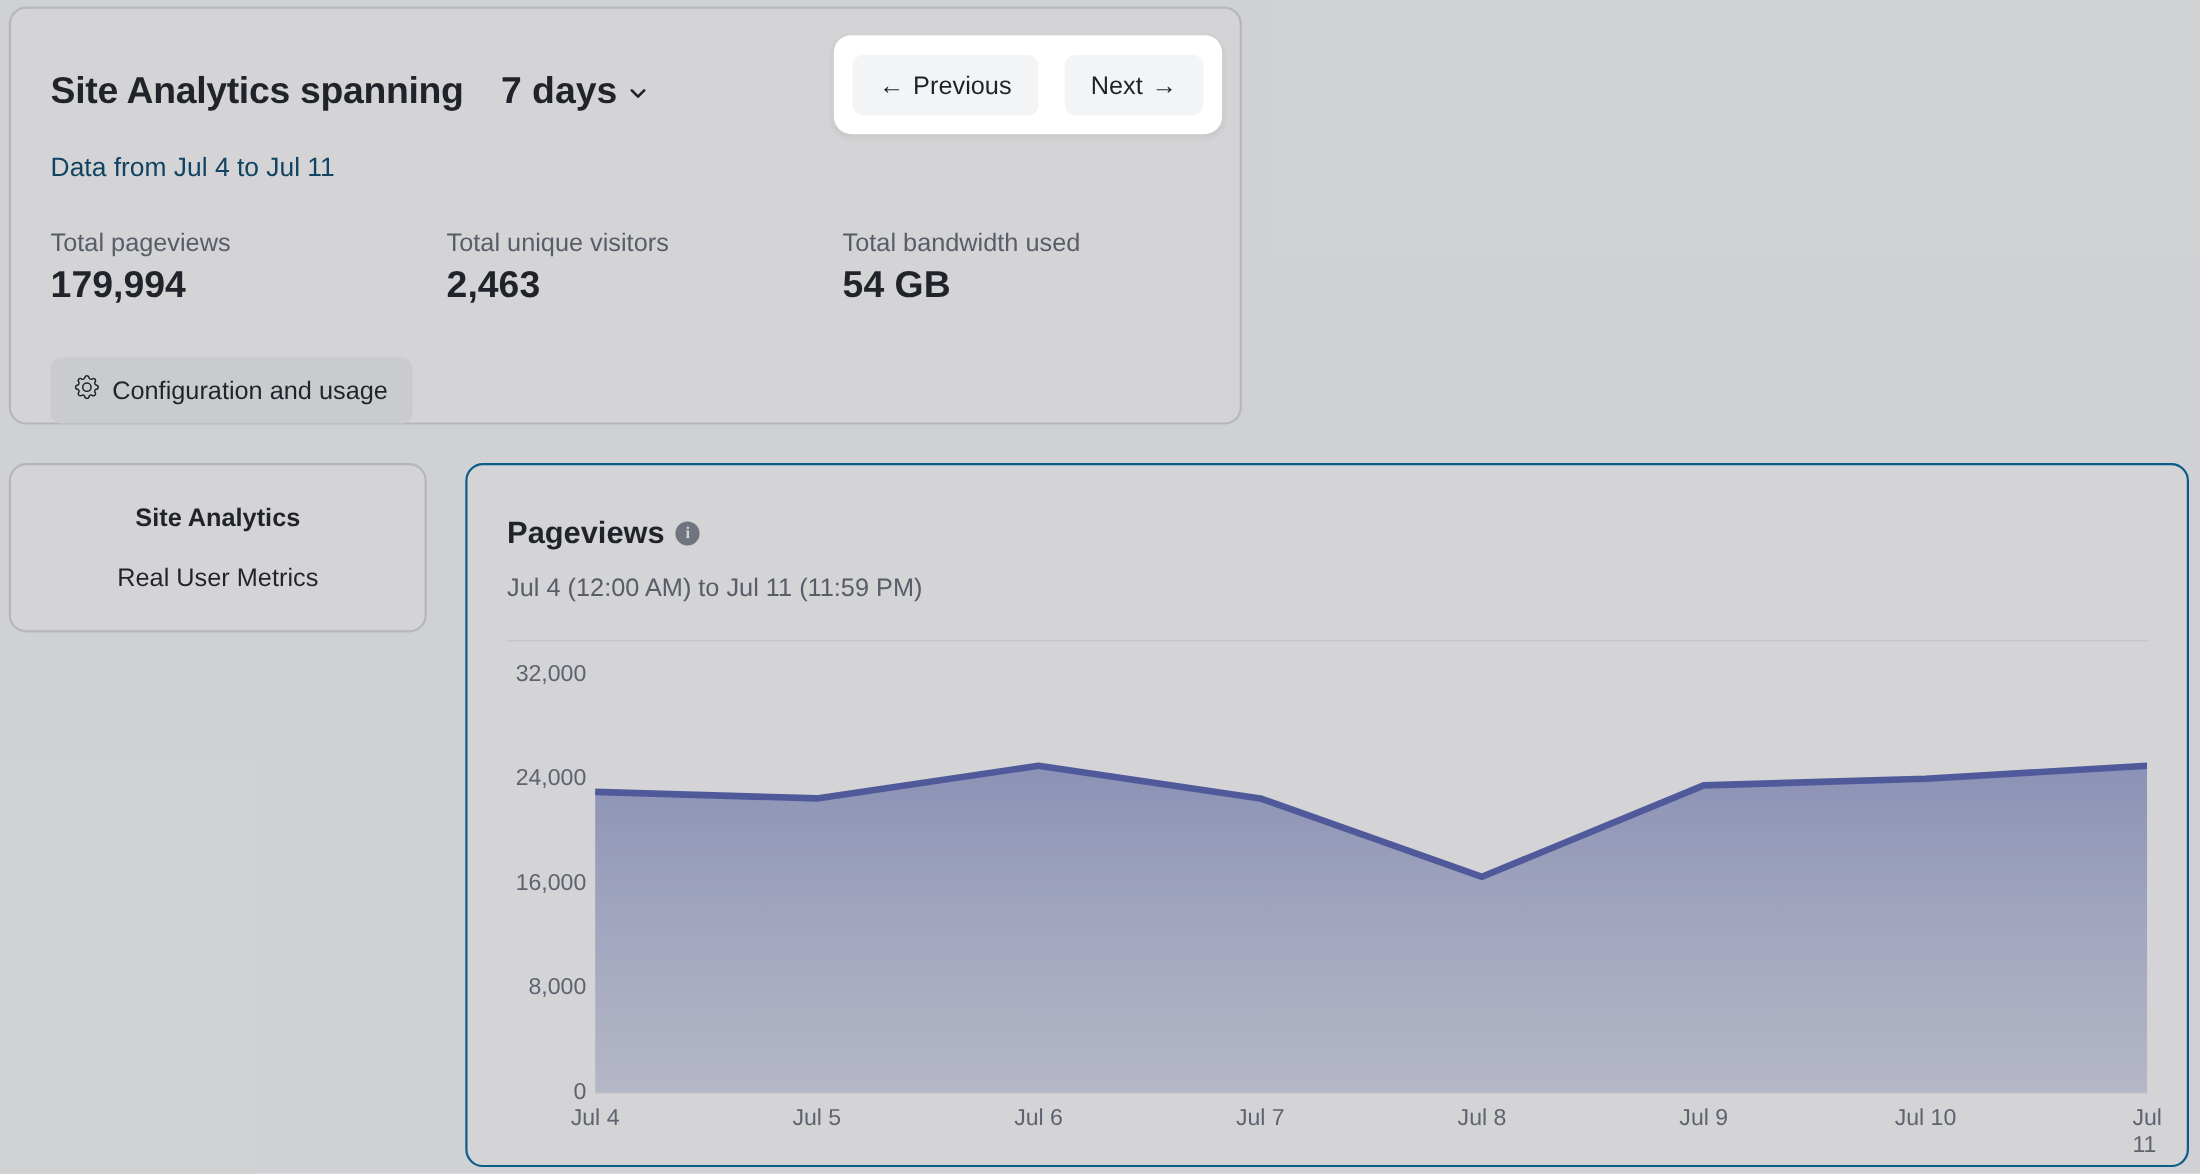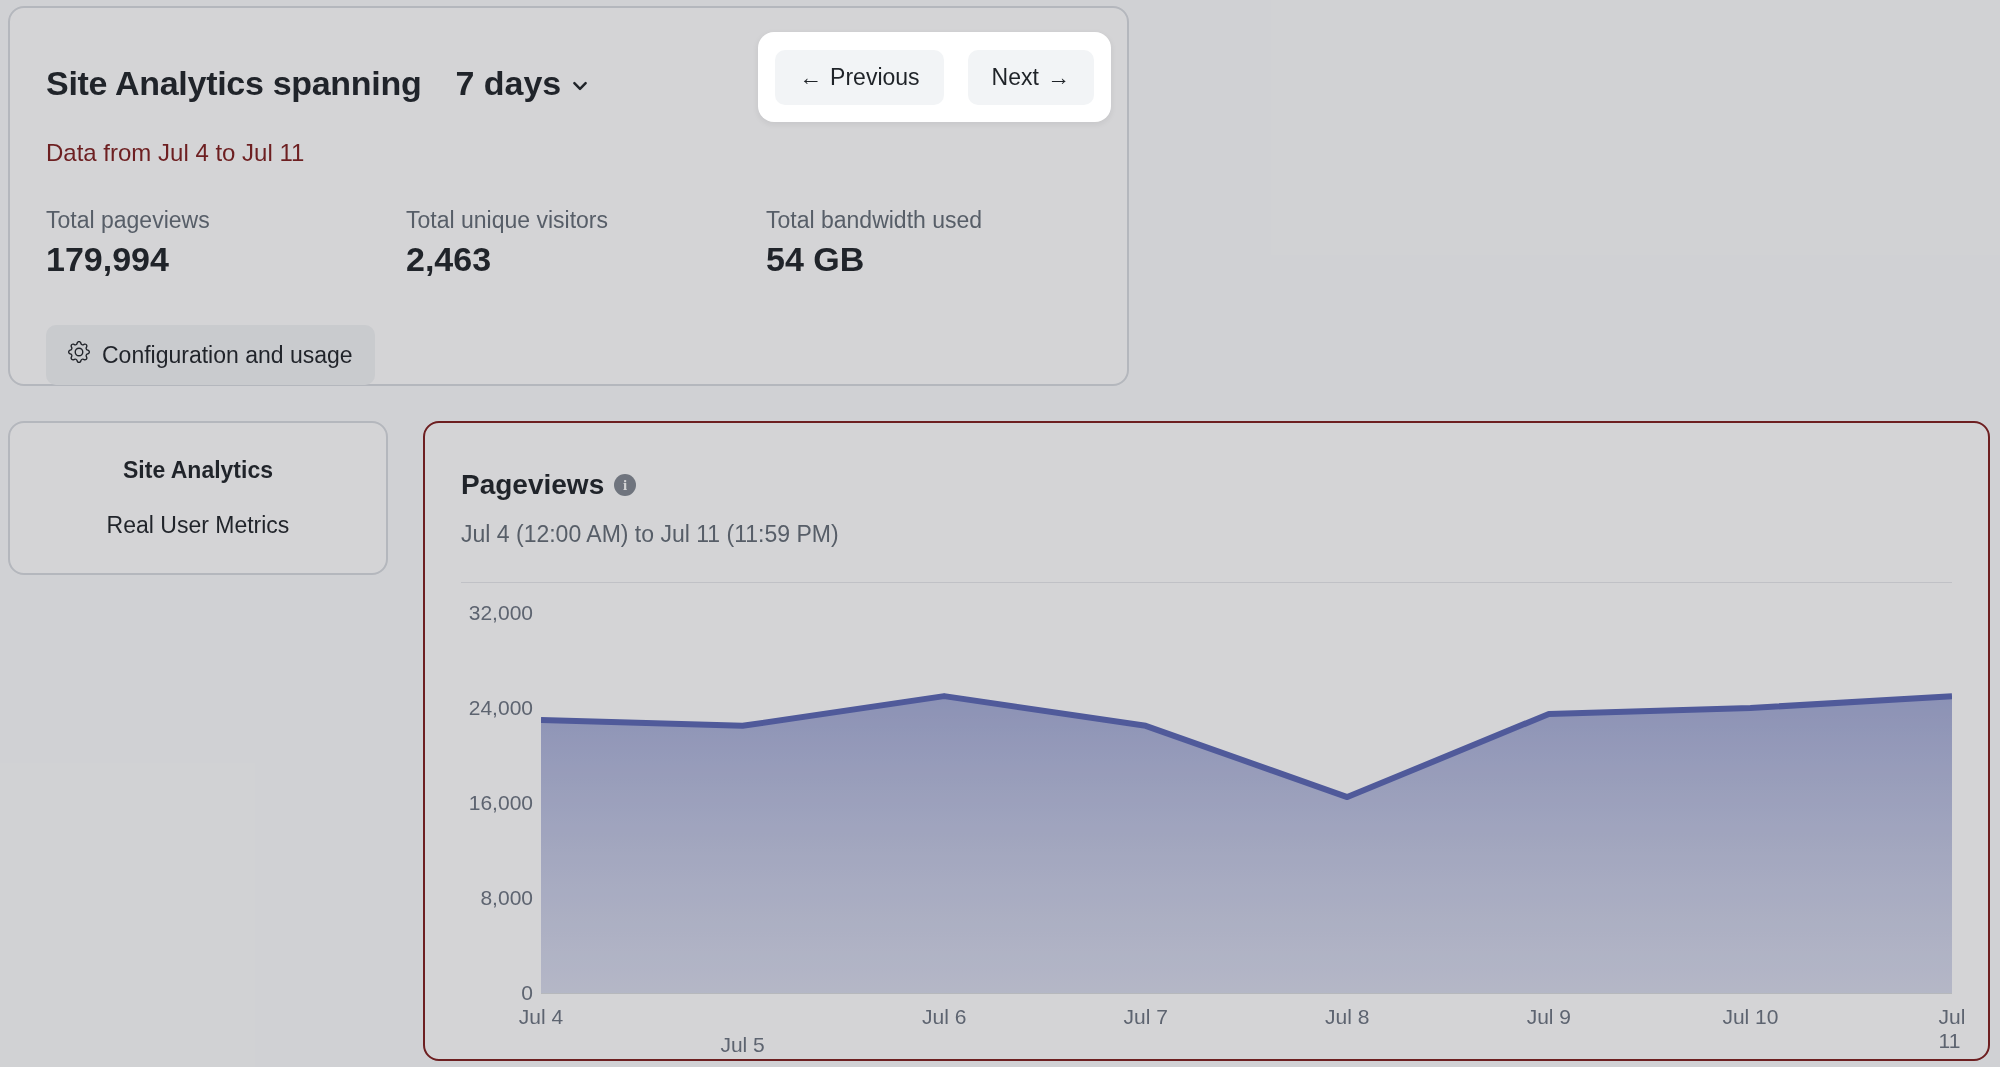--- a/index.html
+++ b/index.html
@@ -40,21 +40,21 @@
   .range-selector {
     display: inline-flex; align-items: flex-start; gap: 10px;
     font-size: 34px; font-weight: 600; color:#1f2328;
     cursor: pointer;
   }
   .chevron-down-icon svg { width: 18px; height: 18px; vertical-align: middle; }
 
   .date-range {
     margin-top: 36px;
     font-size: 24px;
-    color: #7f1d1d;
+    color: #0c4a6e;
   }
 
   .metrics-row {
     margin-top: 40px;
     display: flex; gap: 60px;
   }
   .metric { min-width: 300px; }
   .metric-label { font-size: 23px; color:#636c76; }
   .metric-value { font-size: 34px; font-weight: 700; margin-top: 6px; color:#1f2328; }
 
@@ -106,21 +106,21 @@
     cursor: pointer;
   }
   .sidebar-item.active { font-weight: 600; }
 
   
   .chart-card {
     position: absolute;
     left: 423px; top: 421px;
     width: 1567px; height: 640px;
     background: #ffffff;
-    border: 2px solid #7f1d1d;
+    border: 2px solid #0369a1;
     border-radius: 16px;
     padding: 46px 36px 10px 36px;
   }
   .chart-title-row {
     display: flex; align-items: center; gap: 10px;
     font-size: 28px; font-weight: 600; color:#1f2328;
   }
   .info-icon {
     display: inline-flex; width: 22px; height: 22px;
     border-radius: 50%; background:#818891;
@@ -259,21 +259,21 @@
               <stop offset="100%" stop-color="#b8bedd" stop-opacity="0.55"></stop>
             </linearGradient>
           </defs>
           <path d="M0.00 281.25 L142.86 296.88 L285.71 218.75 L428.57 296.88 L571.43 484.38 L714.29 265.63 L857.14 250.00 L1000.00 218.75 L1000 1000 L0 1000 Z" fill="url(#areaGrad)"></path>
           <path d="M0.00 281.25 L142.86 296.88 L285.71 218.75 L428.57 296.88 L571.43 484.38 L714.29 265.63 L857.14 250.00 L1000.00 218.75 " fill="none" stroke="#5a67b5" stroke-width="6" vector-effect="non-scaling-stroke" stroke-linejoin="round"></path>
         </svg>
       </div>
     <div class="x-axis" id="x-axis">
       <div class="x-baseline"></div>
     <div class="x-tick" style="left: 0%;">Jul 4</div>
-        <div class="x-tick" style="left: 14.2857%; margin-top: 28px;">Jul 5</div>
+        <div class="x-tick" style="left: 14.2857%;">Jul 5</div>
         <div class="x-tick" style="left: 28.5714%;">Jul 6</div>
         <div class="x-tick" style="left: 42.8571%;">Jul 7</div>
         <div class="x-tick" style="left: 57.1429%;">Jul 8</div>
         <div class="x-tick" style="left: 71.4286%;">Jul 9</div>
         <div class="x-tick" style="left: 85.7143%;">Jul 10</div>
         <div class="x-tick" style="left: 100%;">Jul 11</div>
       </div>
   </div>
 </div>
 

